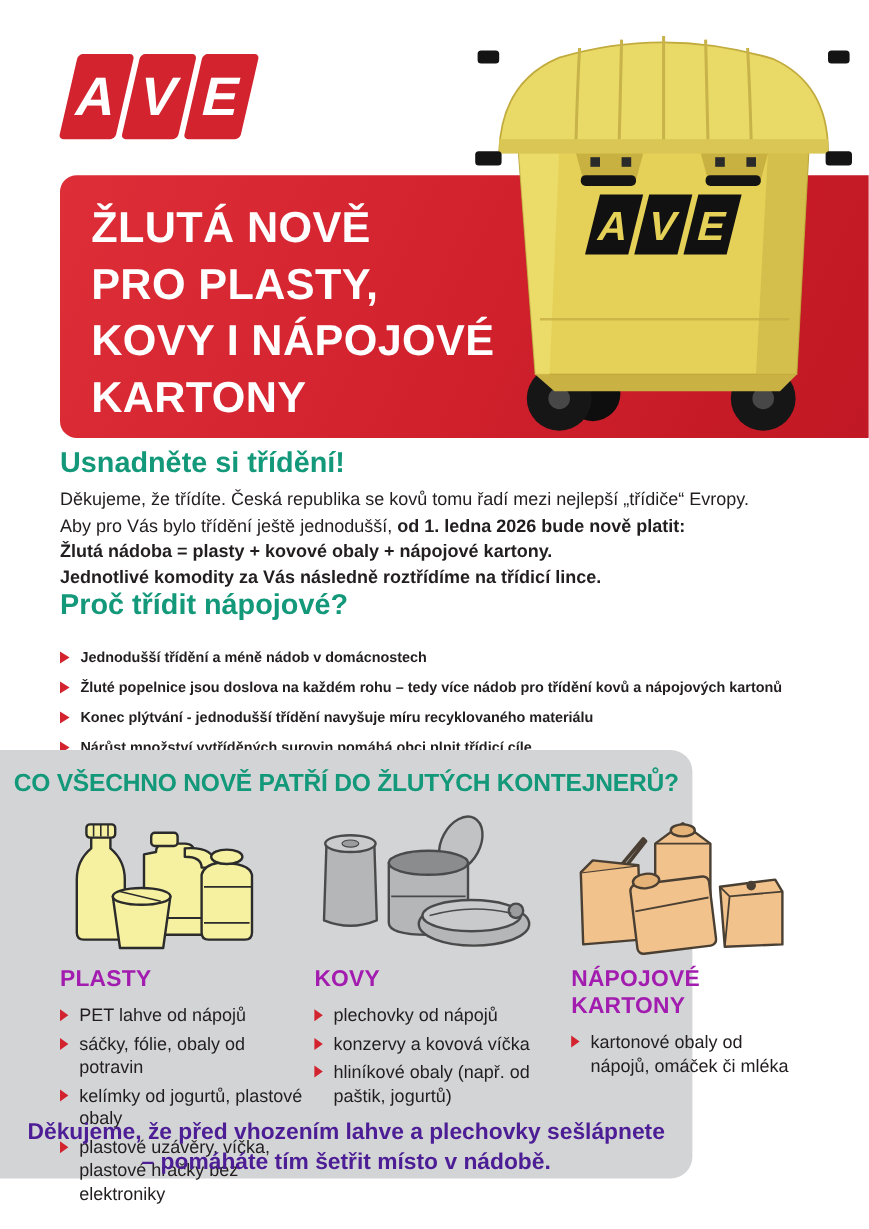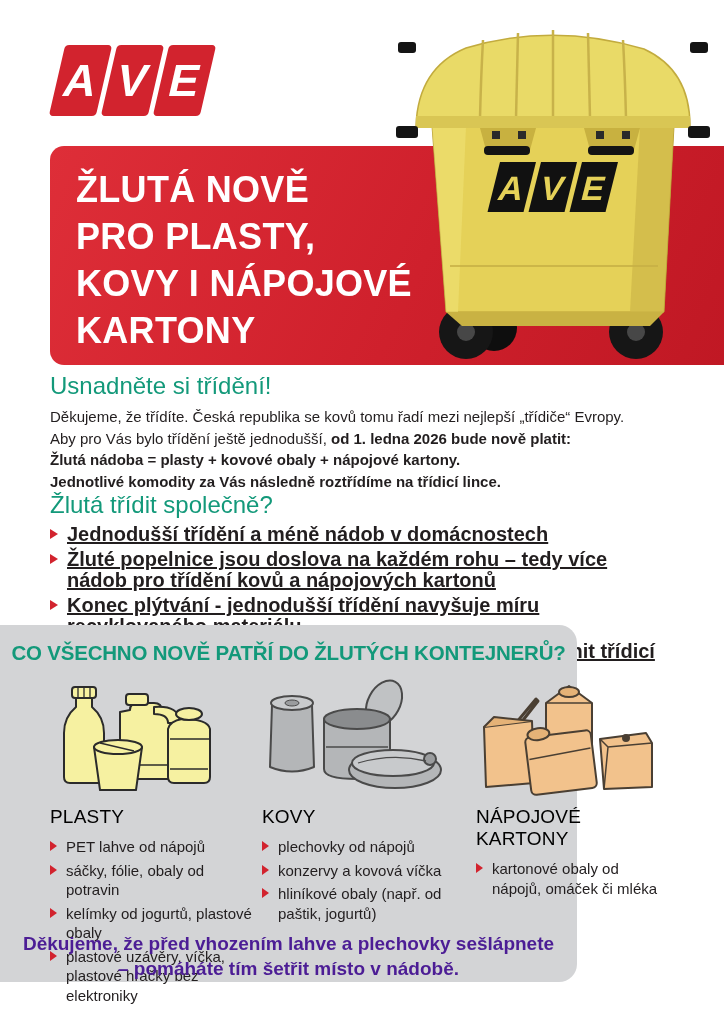--- a/index.html
+++ b/index.html
@@ -16,41 +16,41 @@
   .banner{position:absolute;left:50px;top:146px;width:674px;height:219px;
           background:linear-gradient(115deg,#de2e38 0%,#cf202c 55%,#c01824 100%);
           border-radius:14px 0 0 14px;}
   .banner-text{position:absolute;left:26px;top:20px;color:#ffffff;font-weight:bold;
                font-size:36px;line-height:47px;letter-spacing:.3px;}
 
   
   .bin-photo{position:absolute;left:388px;top:14px;width:330px;height:352px;}
 
   
-  .section-heading{position:absolute;left:50px;color:#13997a;font-weight:normal;font-size:24px;}
+  .section-heading{position:absolute;left:50px;color:#13997a;font-weight:bold;font-size:24px;}
   .intro-heading{top:372px;}
   .intro-text{position:absolute;left:50px;top:406px;width:648px;font-size:15px;line-height:21.5px;}
   .intro-text .b{font-weight:bold;}
   .why-heading{top:491px;}
-  .why-list{position:absolute;left:50px;top:524px;width:622px;list-style:none;margin:0;padding:0;
-            font-size:20px;font-weight:bold;line-height:21px;text-decoration:underline;}
+  .why-list{position:absolute;left:50px;top:538px;width:622px;list-style:none;margin:0;padding:0;
+            font-size:12px;font-weight:bold;line-height:21px;}
   .why-list li{position:relative;padding-left:17px;margin-bottom:4px;}
   .arrow{position:absolute;left:0;top:5px;width:0;height:0;
          border-left:8px solid #d2232e;border-top:5px solid transparent;border-bottom:5px solid transparent;}
 
   
   .panel{position:absolute;left:0;top:625px;width:577px;height:357px;background:#d3d4d6;
          border-radius:0 18px 18px 0;}
   .panel-heading{padding-top:16px;text-align:center;color:#13997a;font-size:20.5px;font-weight:bold;letter-spacing:-0.2px;}
   .col{position:absolute;top:44px;}
   .col-plasty{left:50px;width:202px;}
   .col-kovy{left:262px;width:202px;}
   .col-kartony{left:476px;width:192px;}
   .illus{height:128px;display:flex;align-items:flex-end;}
-  .col-label{font-size:19px;font-weight:normal;margin:9px 0 9px;letter-spacing:.2px;color:#000000;}
+  .col-label{font-size:19px;font-weight:bold;margin:9px 0 9px;letter-spacing:.2px;color:#a21caf;}
   .col-list{list-style:none;margin:0;padding:0;font-size:15px;line-height:19.5px;font-weight:normal;}
   .col-list li{position:relative;padding-left:16px;margin-bottom:4px;}
   .col-list .arrow{top:4px;border-left-width:7px;}
   .panel-footer{position:absolute;top:306px;width:100%;text-align:center;color:#4c1d95;
                 font-size:19px;font-weight:bold;line-height:25px;}
 </style>
 </head>
 <body>
 
 <div class="page">
@@ -129,21 +129,21 @@
   </svg>
 
   <div class="section-heading intro-heading">Usnadněte si třídění!</div>
   <div class="intro-text">
     <div>Děkujeme, že třídíte. Česká republika se kovů tomu řadí mezi nejlepší „třídiče“ Evropy.</div>
     <div><span>Aby pro Vás bylo třídění ještě jednodušší, </span><span class="b">od 1. ledna 2026 bude nově platit:</span></div>
     <div class="b">Žlutá nádoba = plasty + kovové obaly + nápojové kartony.</div>
     <div class="b">Jednotlivé komodity za Vás následně roztřídíme na třídicí lince.</div>
   </div>
 
-  <div class="section-heading why-heading">Žlutá třídit společně?</div>
+  <div class="section-heading why-heading">Proč třídit nápojové?</div>
   <ul class="why-list">
     <li><span class="arrow"></span><span>Jednodušší třídění a méně nádob v domácnostech</span></li>
     <li><span class="arrow"></span><span>Žluté popelnice jsou doslova na každém rohu – tedy více nádob pro třídění kovů a nápojových kartonů</span></li>
     <li><span class="arrow"></span><span>Konec plýtvání - jednodušší třídění navyšuje míru recyklovaného materiálu</span></li>
     <li><span class="arrow"></span><span>Nárůst množství vytříděných surovin pomáhá obci plnit třídicí cíle</span></li>
   </ul>
 
   <div class="panel">
     <div class="panel-heading">CO VŠECHNO NOVĚ PATŘÍ DO ŽLUTÝCH KONTEJNERŮ?</div>
 

